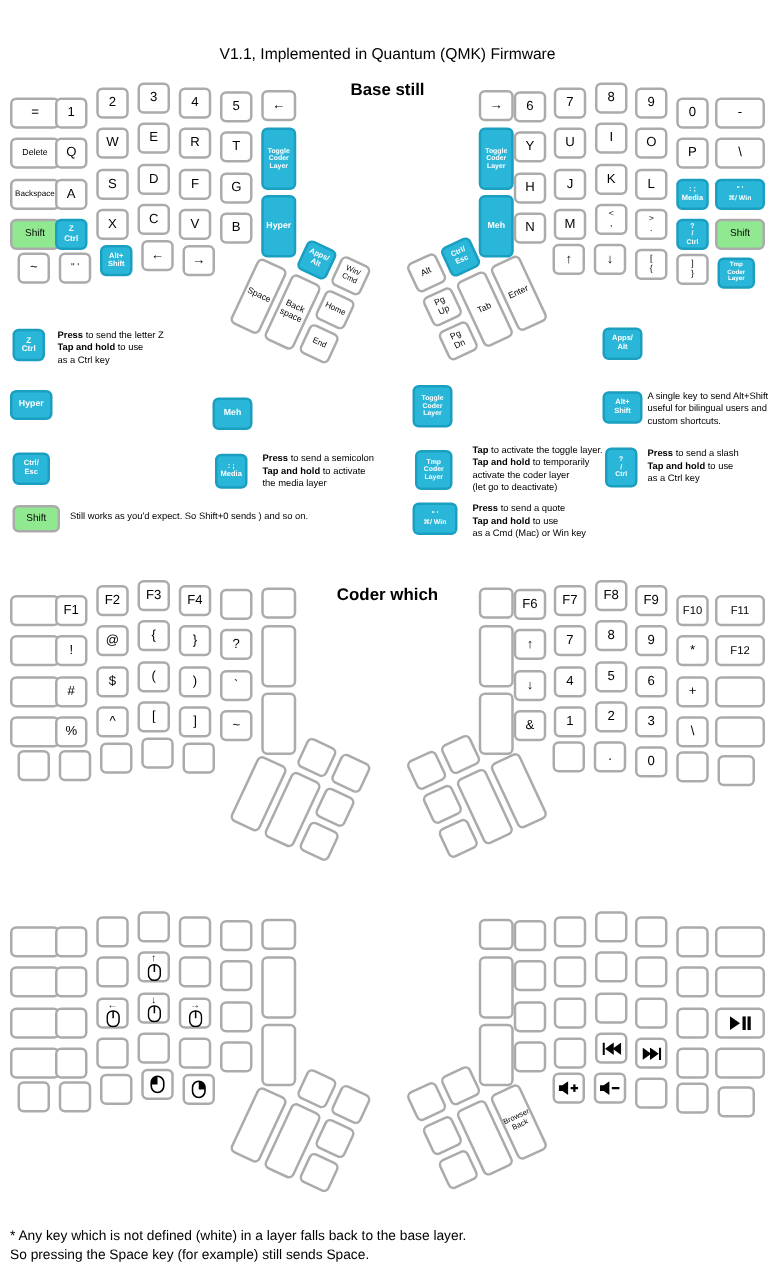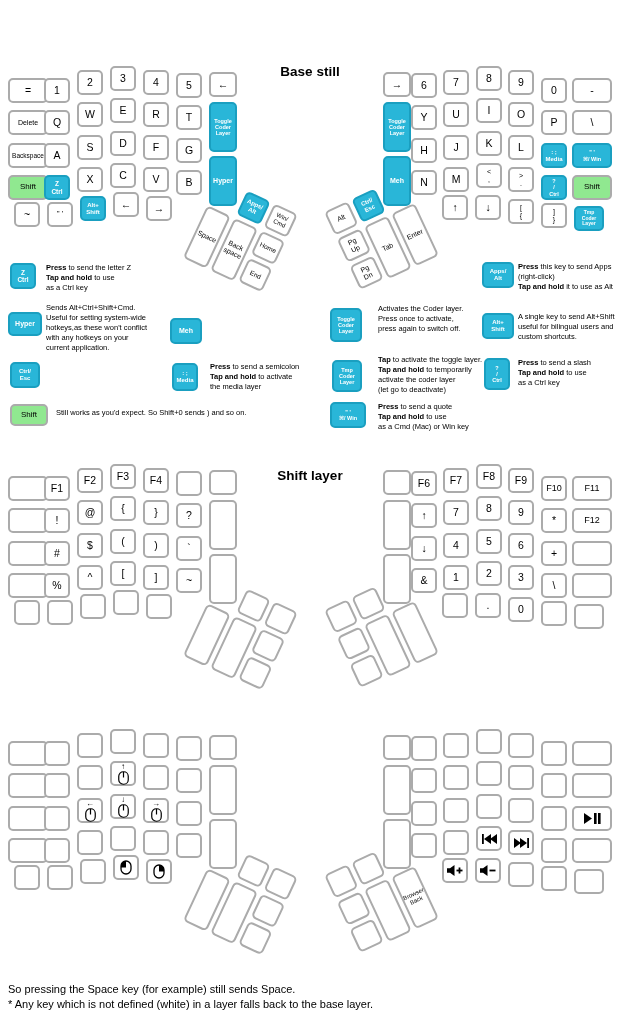--- a/index.html
+++ b/index.html
@@ -21,20 +21,21 @@
   .legend-text{position:absolute;font-size:7.5px;line-height:1.32}
   .footnote{position:absolute;left:8px;top:982px;font-size:11px;line-height:1.4}
   .ickn{display:flex;align-items:center;justify-content:center}
   .mi{display:flex;flex-direction:column;align-items:center}
   .ma{font-size:8px;line-height:1}
 </style>
 </head>
 <body>
 
 <div class="page">
+  <div class="subtitle">V1.1, Implemented in Quantum (QMK) Firmware</div>
   <div id="board">
       <div class="layer-label" style="left: 310px; top: 64px;">Base still</div>
       <div class="key" style="left: 8px; top: 78px; width: 40px; height: 25px;">
         <span class="lbl" style="font-size: 10.5px;">=</span>
       </div>
       <div class="key" style="left: 44px; top: 78px; width: 26px; height: 25px;">
         <span class="lbl" style="font-size: 10.5px;">1</span>
       </div>
       <div class="key" style="left: 77px; top: 70px; width: 26px; height: 25px;">
         <span class="lbl" style="font-size: 10.5px;">2</span>
@@ -277,21 +278,21 @@
           <span class="lbl" style="font-size: 7px;">Pg
 Dn</span>
         </div>
         <div class="key" style="left: 30px; top: 30px; width: 26px; height: 58px;">
           <span class="lbl" style="font-size: 7px;">Tab</span>
         </div>
         <div class="key" style="left: 60px; top: 30px; width: 26px; height: 58px;">
           <span class="lbl" style="font-size: 7px;">Enter</span>
         </div>
       </div>
-      <div class="layer-label" style="left: 310px; top: 468px;">Shift layer</div>
+      <div class="layer-label" style="left: 310px; top: 468px;">Coder which</div>
       <div class="key" style="left: 8px; top: 476px; width: 40px; height: 25px;"></div>
       <div class="key" style="left: 44px; top: 476px; width: 26px; height: 25px;">
         <span class="lbl" style="font-size: 10.5px;">F1</span>
       </div>
       <div class="key" style="left: 77px; top: 468px; width: 26px; height: 25px;">
         <span class="lbl" style="font-size: 10.5px;">F2</span>
       </div>
       <div class="key" style="left: 110px; top: 464px; width: 26px; height: 25px;">
         <span class="lbl" style="font-size: 10.5px;">F3</span>
       </div>
@@ -630,21 +631,20 @@
         </div>
       </div>
       <div class="key cyan" style="left: 10px; top: 263px; width: 26px; height: 26px;">
         <span class="lbl" style="font-size: 6.5px;">Z
 Ctrl</span>
       </div>
       <div class="legend-text" style="left: 46px; top: 263px; width: 130px;"><b>Press</b> to send the letter Z<br><b>Tap and hold</b> to use<br>as a Ctrl key</div>
       <div class="key cyan" style="left: 8px; top: 312px; width: 34px; height: 24px;">
         <span class="lbl" style="font-size: 7px;">Hyper</span>
       </div>
-      <div class="legend-text" style="left: 46px; top: 303px; width: 132px;">Sends Alt+Ctrl+Shift+Cmd.<br>Useful for setting system-wide<br>hotkeys,as these won't conflict<br>with any hotkeys on your<br>current application.</div>
       <div class="key cyan" style="left: 10px; top: 362px; width: 30px; height: 26px;">
         <span class="lbl" style="font-size: 6px;">Ctrl/
 Esc</span>
       </div>
       <div class="key green" style="left: 10px; top: 404px; width: 38px; height: 22px;">
         <span class="lbl" style="font-size: 8px;">Shift</span>
       </div>
       <div class="legend-text" style="left: 56px; top: 408px; width: 250px;">Still works as you'd expect. So Shift+0 sends ) and so on.</div>
       <div class="key cyan" style="left: 170px; top: 318px; width: 32px; height: 26px;">
         <span class="lbl" style="font-size: 7px;">Meh</span>
@@ -652,46 +652,44 @@
       <div class="key cyan" style="left: 172px; top: 363px; width: 26px; height: 28px;">
         <span class="lbl" style="font-size: 6px;">: ;
 Media</span>
       </div>
       <div class="legend-text" style="left: 210px; top: 362px; width: 128px;"><b>Press</b> to send a semicolon<br><b>Tap and hold</b> to activate<br>the media layer</div>
       <div class="key cyan" style="left: 330px; top: 308px; width: 32px; height: 34px;">
         <span class="lbl" style="font-size: 5.5px;">Toggle
 Coder
 Layer</span>
       </div>
-      <div class="legend-text" style="left: 378px; top: 304px; width: 122px;">Activates the Coder layer.<br>Press once to activate,<br>press again to switch off.</div>
       <div class="key cyan" style="left: 332px; top: 360px; width: 30px; height: 32px;">
         <span class="lbl" style="font-size: 5.5px;">Tmp
 Coder
 Layer</span>
       </div>
       <div class="legend-text" style="left: 378px; top: 355px; width: 135px;"><b>Tap</b> to activate the toggle layer.<br><b>Tap and hold</b> to temporarily<br>activate the coder layer<br>(let go to deactivate)</div>
       <div class="key cyan" style="left: 330px; top: 402px; width: 36px; height: 26px;">
         <span class="lbl" style="font-size: 5.5px;">" '
 ⌘/ Win</span>
       </div>
       <div class="legend-text" style="left: 378px; top: 402px; width: 135px;"><b>Press</b> to send a quote<br><b>Tap and hold</b> to use<br>as a Cmd (Mac) or Win key</div>
       <div class="key cyan" style="left: 482px; top: 262px; width: 32px; height: 26px;">
         <span class="lbl" style="font-size: 6px;">Apps/
 Alt</span>
       </div>
-      <div class="legend-text" style="left: 518px; top: 262px; width: 102px;"><b>Press</b> this key to send Apps<br>(right-click)<br><b>Tap and hold</b> it to use as Alt</div>
       <div class="key cyan" style="left: 482px; top: 313px; width: 32px; height: 26px;">
         <span class="lbl" style="font-size: 6px;">Alt+
 Shift</span>
       </div>
       <div class="legend-text" style="left: 518px; top: 312px; width: 105px;">A single key to send Alt+Shift<br>useful for bilingual users and<br>custom shortcuts.</div>
       <div class="key cyan" style="left: 484px; top: 358px; width: 26px; height: 32px;">
         <span class="lbl" style="font-size: 5.5px;">?
 /
 Ctrl</span>
       </div>
       <div class="legend-text" style="left: 518px; top: 358px; width: 100px;"><b>Press</b> to send a slash<br><b>Tap and hold</b> to use<br>as a Ctrl key</div>
     </div>
   <div class="footnote">
+    <div>* Any key which is not defined (white) in a layer falls back to the base layer.</div>
     <div>So pressing the Space key (for example) still sends Space.</div>
-    <div>* Any key which is not defined (white) in a layer falls back to the base layer.</div>
   </div>
 </div>
 
 </body></html>

